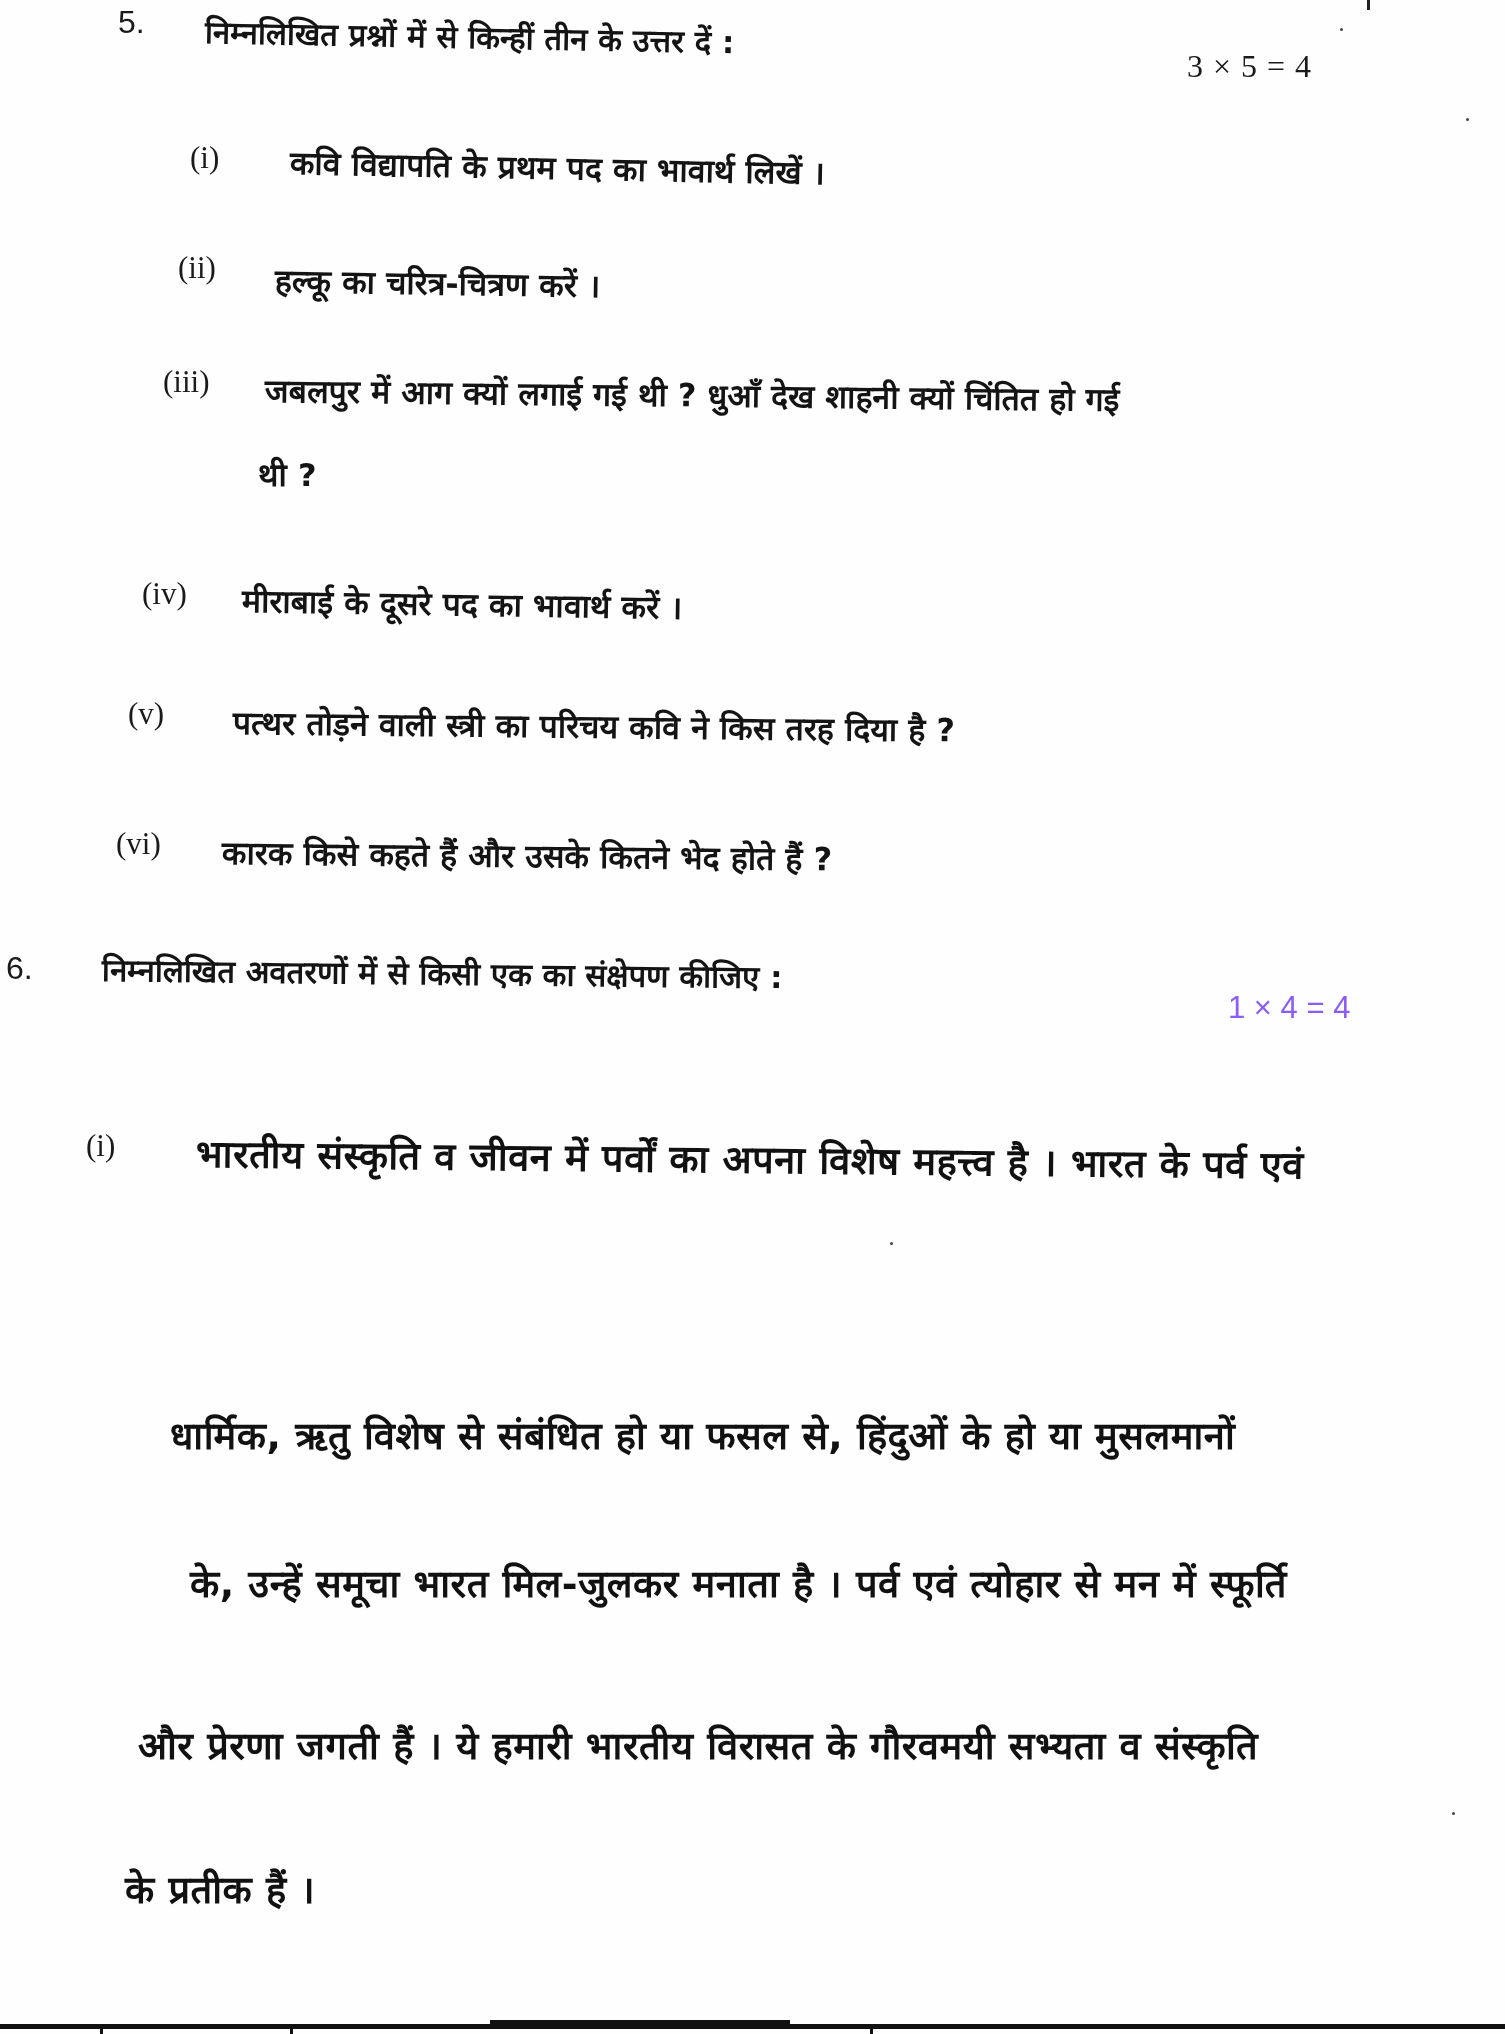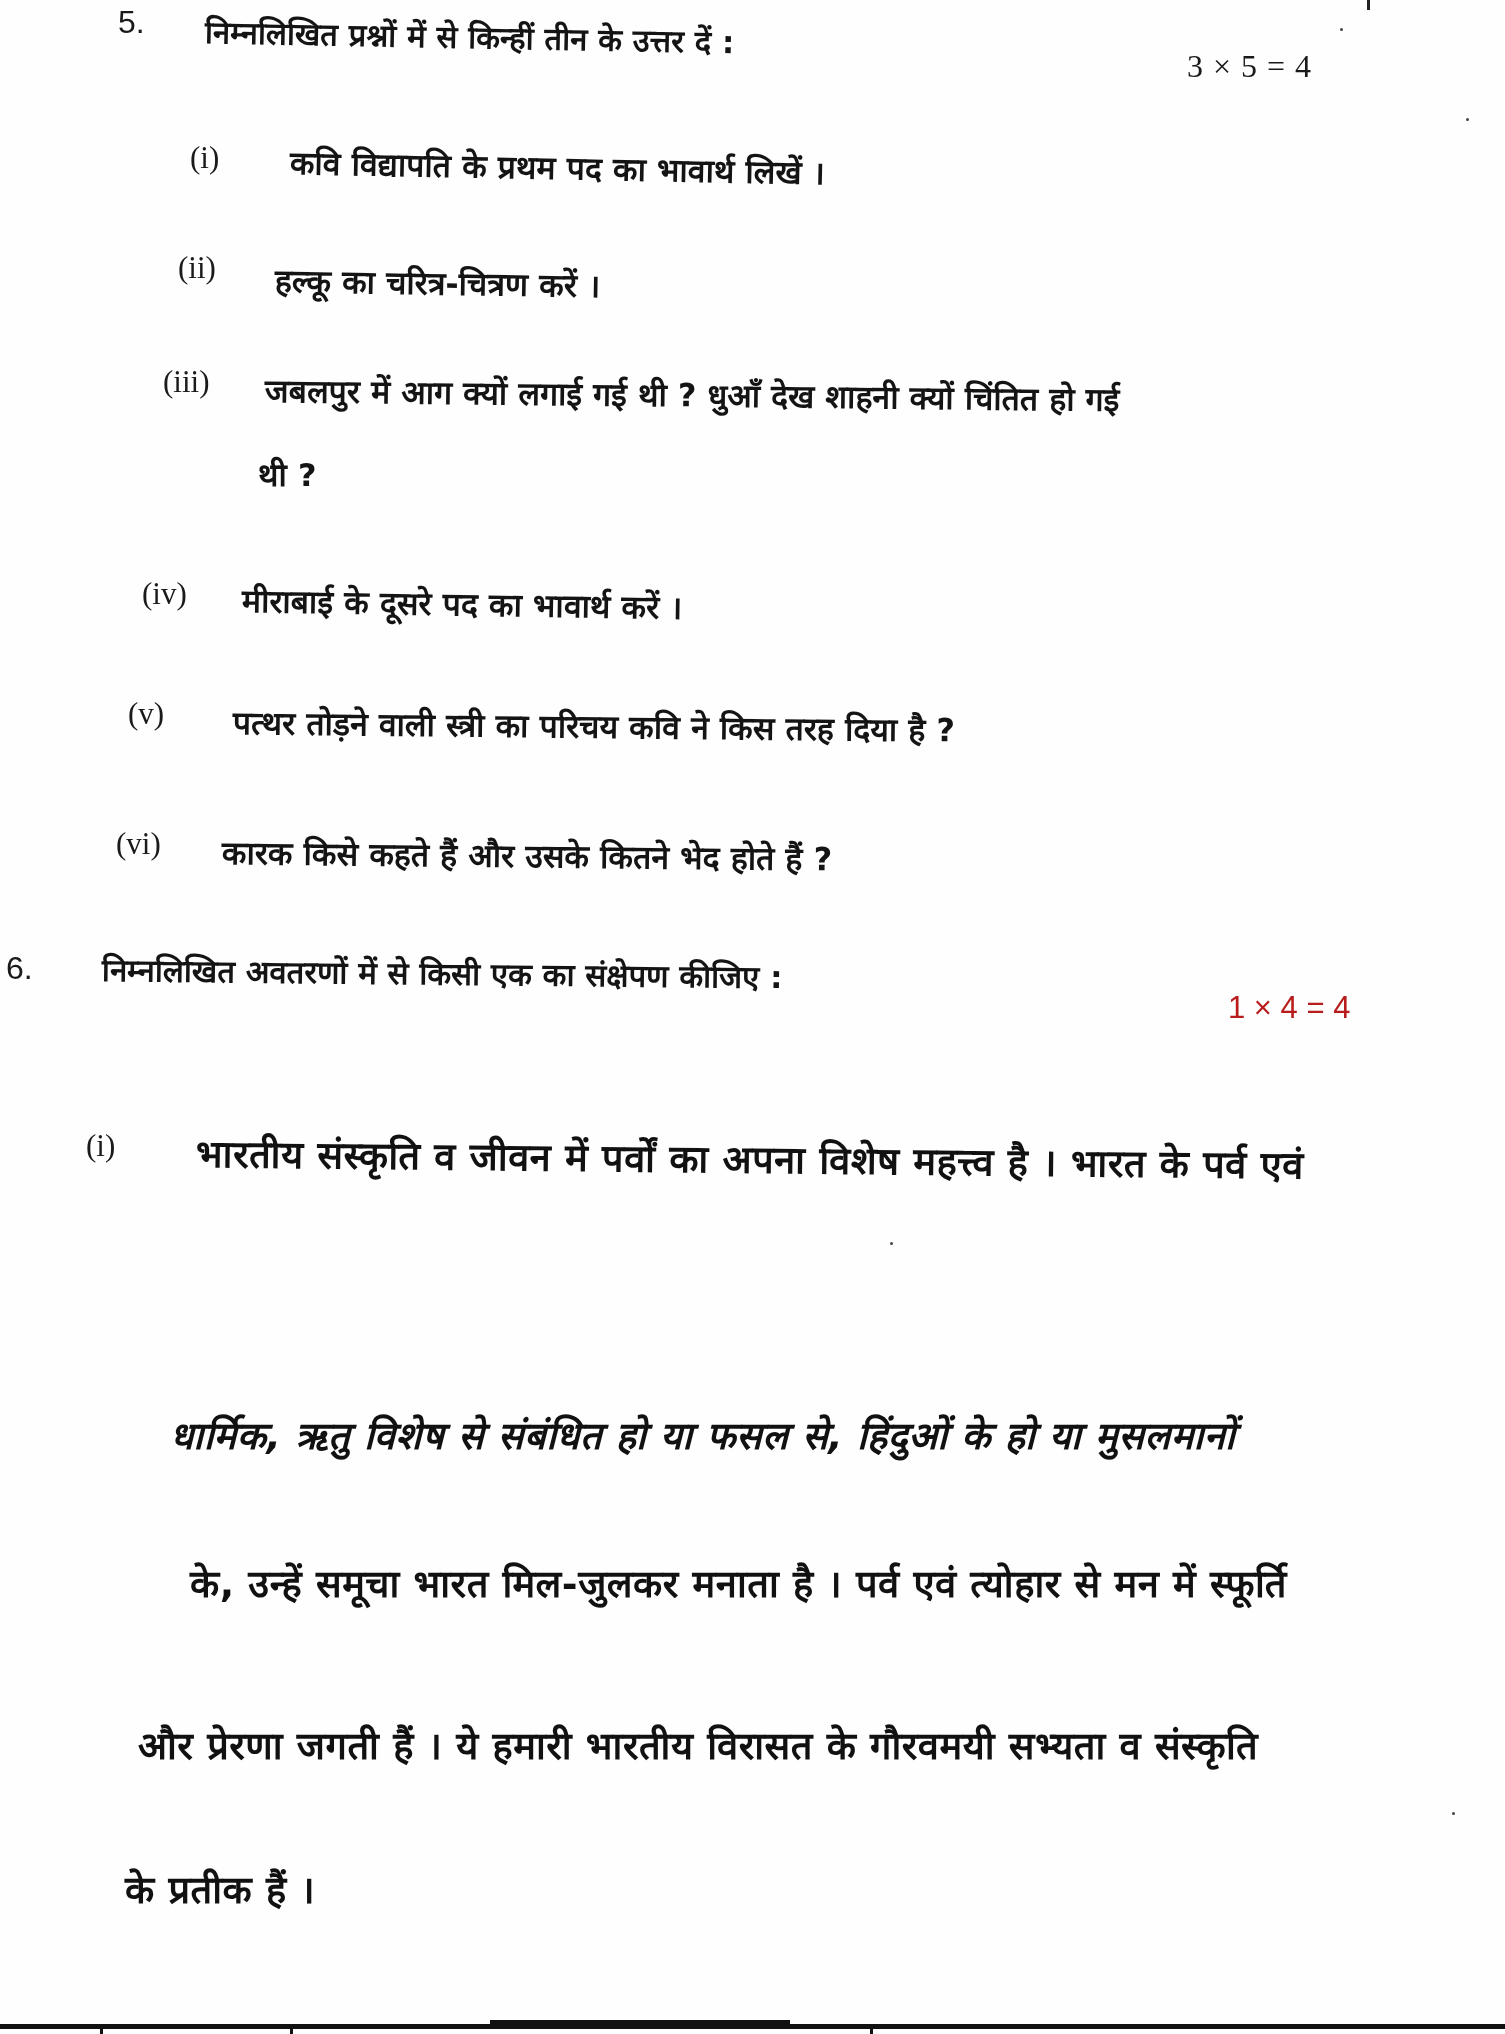--- a/index.html
+++ b/index.html
@@ -34,21 +34,21 @@
     }
     .marks {
       font-family: "Liberation Serif", "DejaVu Serif", serif;
       font-size: 32px;
       color: #1a1a1a;
       letter-spacing: 1px;
     }
     .marks-sans {
       font-family: "Liberation Sans", "DejaVu Sans", sans-serif;
       font-size: 31px;
-      color: #b91c1c;
+      color: #8b5cf6;
     }
     .sub-label {
       font-family: "Liberation Serif", "DejaVu Serif", serif;
       font-size: 31px;
       color: #1a1a1a;
     }
     .sub-text {
       font-size: 32px;
       font-weight: bold;
       color: #141414;
@@ -136,21 +136,21 @@
 
   <div class="abs sub-label" style="left:116px; top:826px;">(vi)</div>
   <div class="abs sub-text tilt-c" style="left:222px; top:830px;">कारक किसे कहते हैं और उसके कितने भेद होते हैं ?</div>
 
   <div class="abs q-num" style="left:6px; top:950px;">6.</div>
   <div class="abs q-stem tilt-c" style="left:102px; top:948px;">निम्नलिखित अवतरणों में से किसी एक का संक्षेपण कीजिए :</div>
   <div class="abs marks-sans" style="left:1228px; top:990px;">1 × 4 = 4</div>
 
   <div class="abs sub-label" style="left:86px; top:1128px;">(i)</div>
   <div class="abs passage-line tilt-c" style="left:196px; top:1126px;">भारतीय संस्कृति व जीवन में पर्वों का अपना विशेष महत्त्व है । भारत के पर्व एवं</div>
-  <div class="abs passage-line" style="left:170px; top:1408px;font-style:italic;">धार्मिक, ऋतु विशेष से संबंधित हो या फसल से, हिंदुओं के हो या मुसलमानों</div>
+  <div class="abs passage-line" style="left:170px; top:1408px;">धार्मिक, ऋतु विशेष से संबंधित हो या फसल से, हिंदुओं के हो या मुसलमानों</div>
   <div class="abs passage-line" style="left:150px; top:1556px;margin-left:40px;">के, उन्हें समूचा भारत मिल-जुलकर मनाता है । पर्व एवं त्योहार से मन में स्फूर्ति</div>
   <div class="abs passage-line" style="left:138px; top:1718px;">और प्रेरणा जगती हैं । ये हमारी भारतीय विरासत के गौरवमयी सभ्यता व संस्कृति</div>
   <div class="abs passage-line" style="left:125px; top:1862px;">के प्रतीक हैं ।</div>
 
   <div class="edge-mark" style="left:1466px; top:118px;"></div>
   <div class="edge-mark" style="left:1340px; top:28px;"></div>
   <div class="edge-mark" style="left:890px; top:1242px;"></div>
   <div class="edge-mark" style="left:1452px; top:1812px;"></div>
 
   <div class="bottom-rule">

